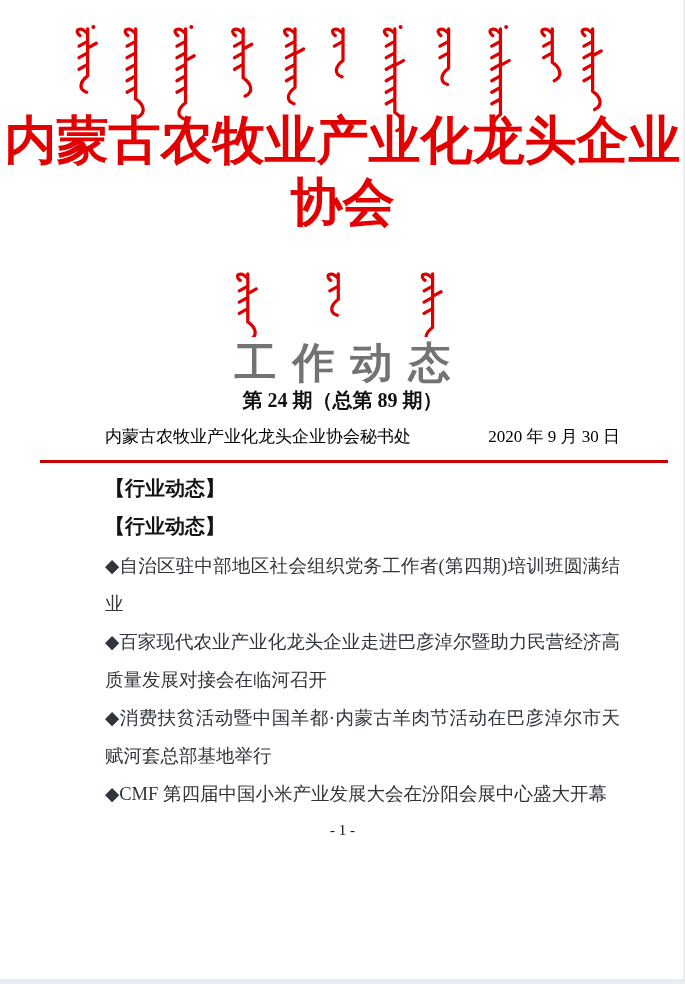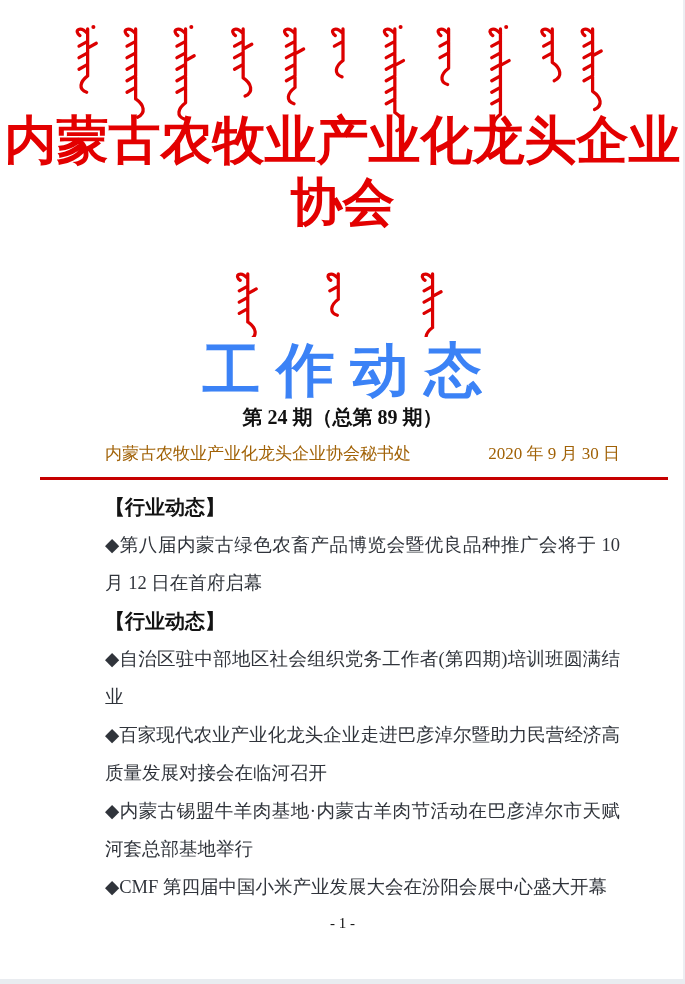--- a/index.html
+++ b/index.html
@@ -20,47 +20,47 @@
 
   .org-title {
     margin-top:-12px; text-align:center;
     font-size:52px; line-height:1.2; font-weight:bold;
     color:#e30000; letter-spacing:0px;
     font-family:"Liberation Serif","DejaVu Serif",serif;
   }
 
   .main-title { margin-top:4px; text-align:center; line-height:1.05; }
   .main-title span {
-    font-size:58px; font-weight:bold; color:#3b82f6;
+    font-size:42px; font-weight:bold; color:#737373;
     letter-spacing:16px; margin-right:-16px;
     font-family:"Liberation Serif","DejaVu Serif",serif;
   }
 
   .issue {
     margin-top:2px; text-align:center;
     font-size:20px; line-height:26px; font-weight:bold; color:#111;
   }
 
   .meta {
     margin:12px 65px 0 105px;
     display:flex; justify-content:space-between; align-items:baseline;
-    font-size:17px; line-height:24px; color:#a16207;
+    font-size:17px; line-height:24px; color:#000000;
   }
 
   .rule { margin:11px 17px 0 40px; height:3px; background:#c60000; }
 
   .toc-heading {
     margin-top:30px; text-align:center;
     font-size:21px; line-height:28px; font-weight:bold; color:#111;
     letter-spacing:3px;
   }
 
   .toc { margin:8px 65px 0 105px; width:515px; }
   .sec {
-    font-family:Liberation Serif, serif;
+    font-family:Liberation Mono, monospace;
     font-weight:bold; font-size:20px; line-height:38px; color:#131313;
   }
   .item {
     font-size:18.5px; line-height:38px; color:#30343b;
     text-align:justify; text-justify:inter-ideograph;
   }
 
   .footer { text-align:center; font-size:15px; line-height:34px; color:#111; }
 </style>
 </head>
@@ -107,24 +107,23 @@
   <div class="meta">
     <span>内蒙古农牧业产业化龙头企业协会秘书处</span>
     <span>2020 年 9 月 30 日</span>
   </div>
 
   <div class="rule"></div>
 
 
   <div class="toc">
     <div class="sec">【行业动态】</div>
-    <div class="item">◆第八届内蒙古绿色农畜产品博览会暨优良品种推广会将于 10 月 12 日在首府启幕</div>
 
     <div class="sec">【行业动态】</div>
     <div class="item">◆自治区驻中部地区社会组织党务工作者(第四期)培训班圆满结业</div>
     <div class="item">◆百家现代农业产业化龙头企业走进巴彦淖尔暨助力民营经济高质量发展对接会在临河召开</div>
-    <div class="item">◆内蒙古锡盟牛羊肉基地·内蒙古羊肉节活动在巴彦淖尔市天赋河套总部基地举行</div>
+    <div class="item">◆消费扶贫活动暨中国羊都·内蒙古羊肉节活动在巴彦淖尔市天赋河套总部基地举行</div>
     <div class="item">◆CMF 第四届中国小米产业发展大会在汾阳会展中心盛大开幕</div>
   </div>
 
   <div class="footer">- 1 -</div>
 
 </div>
 
 </body></html>

